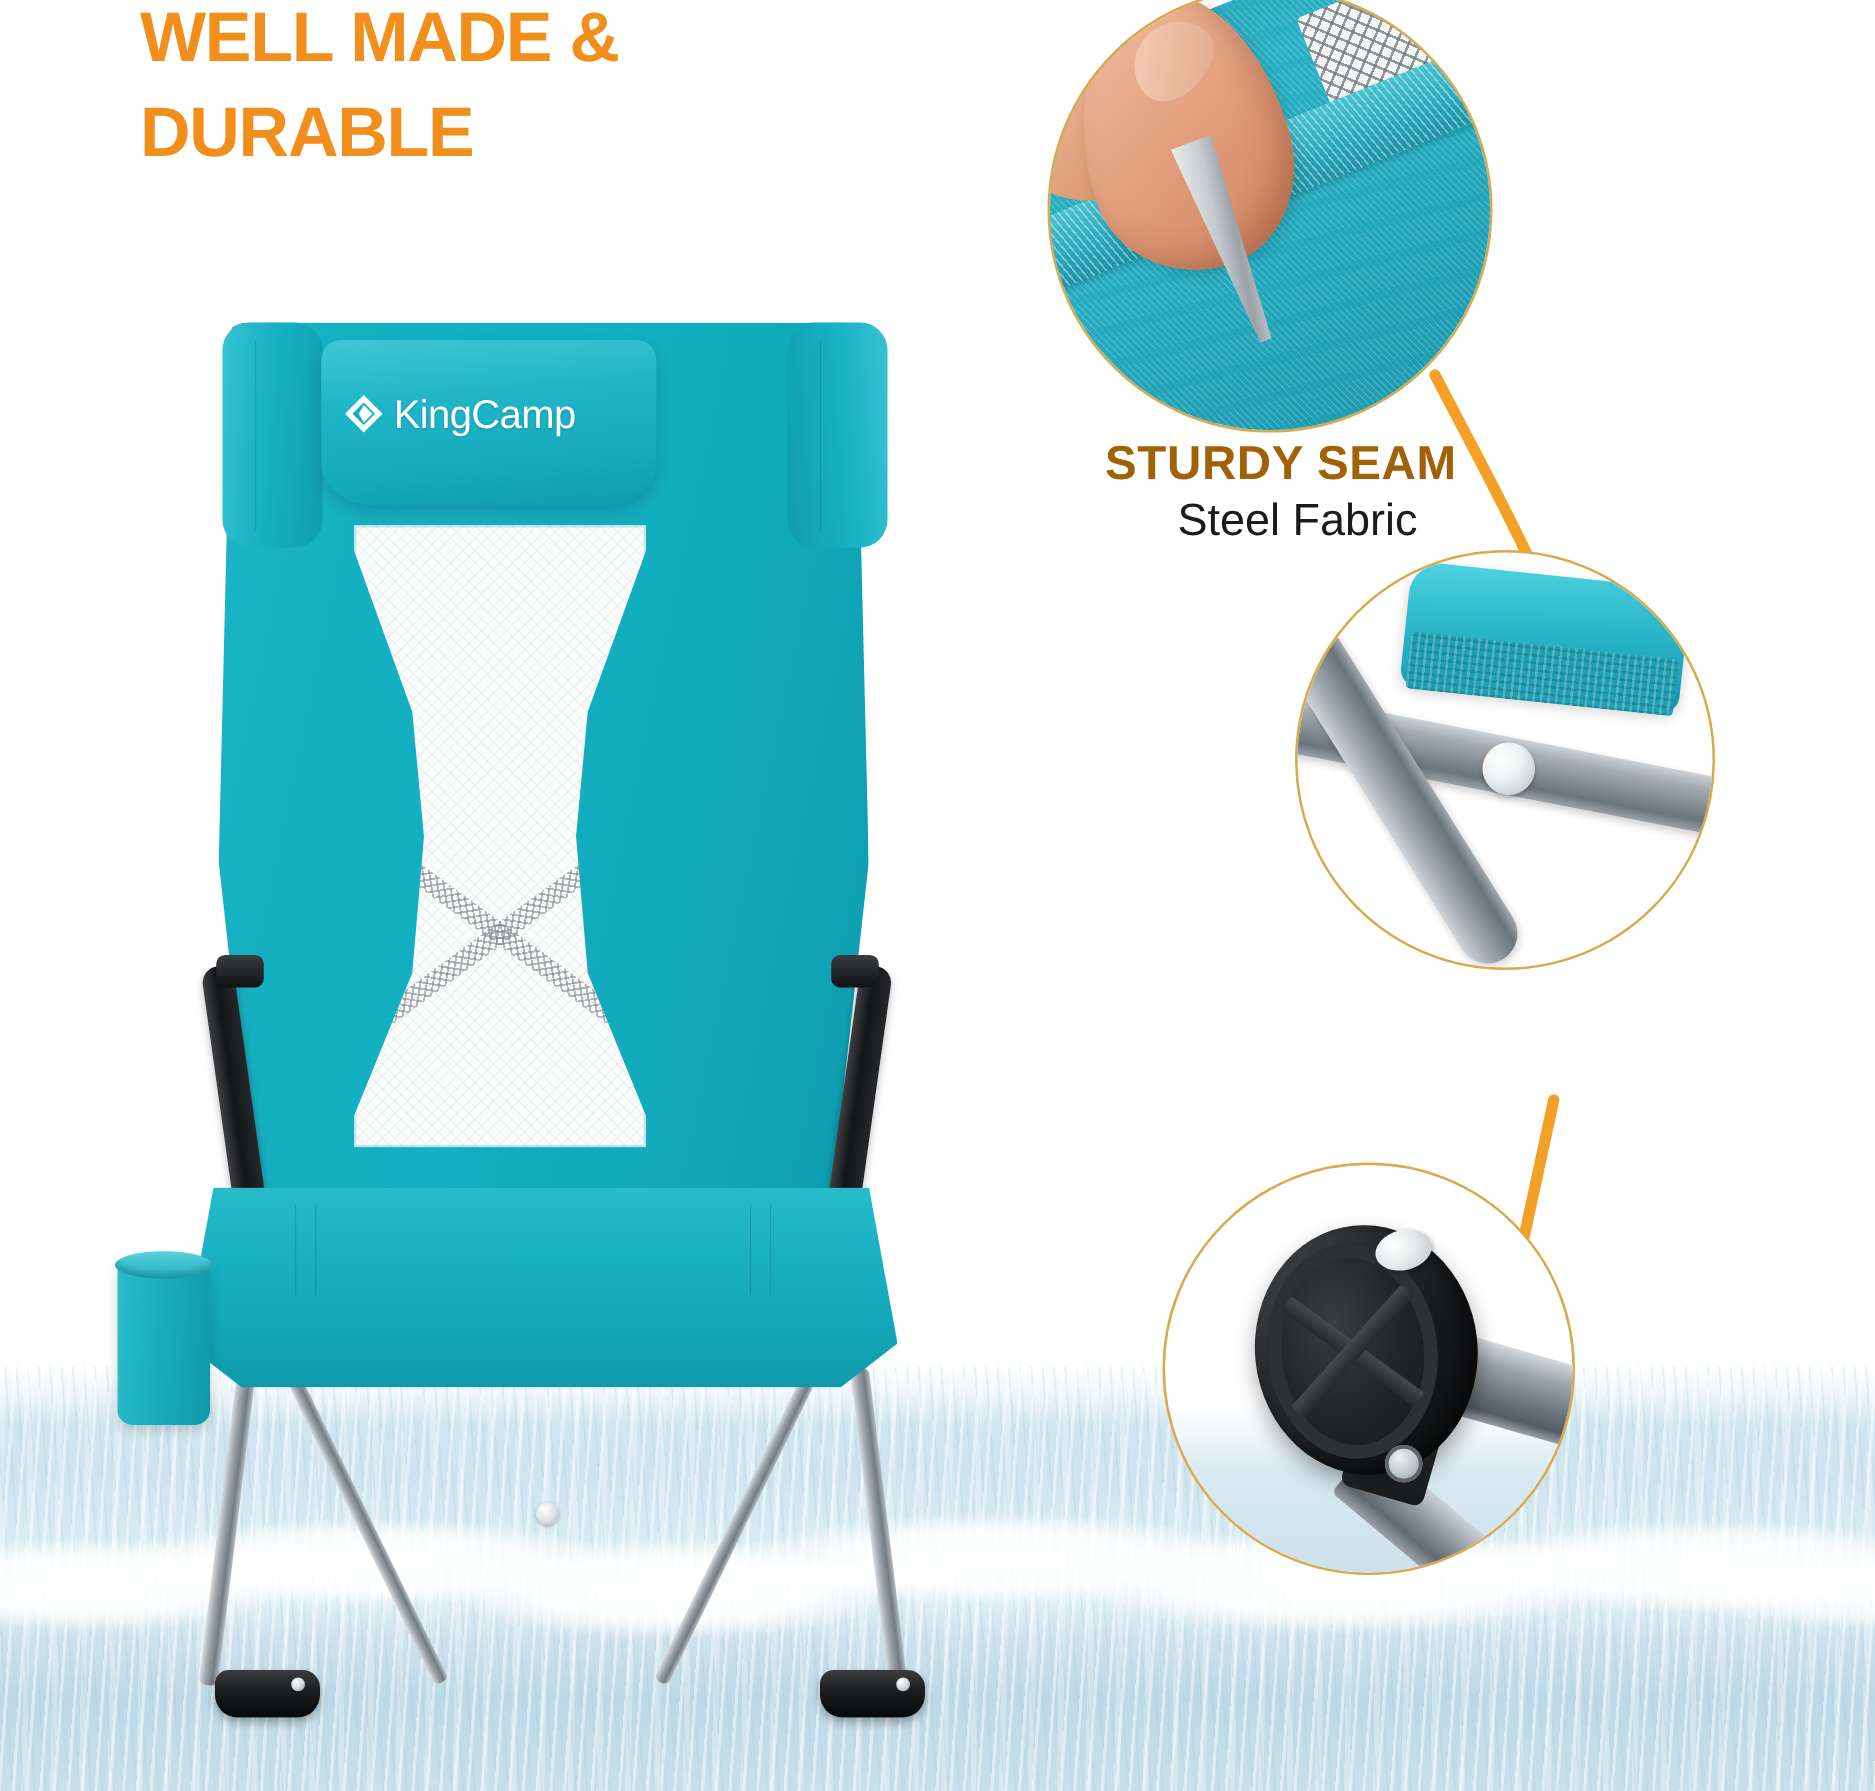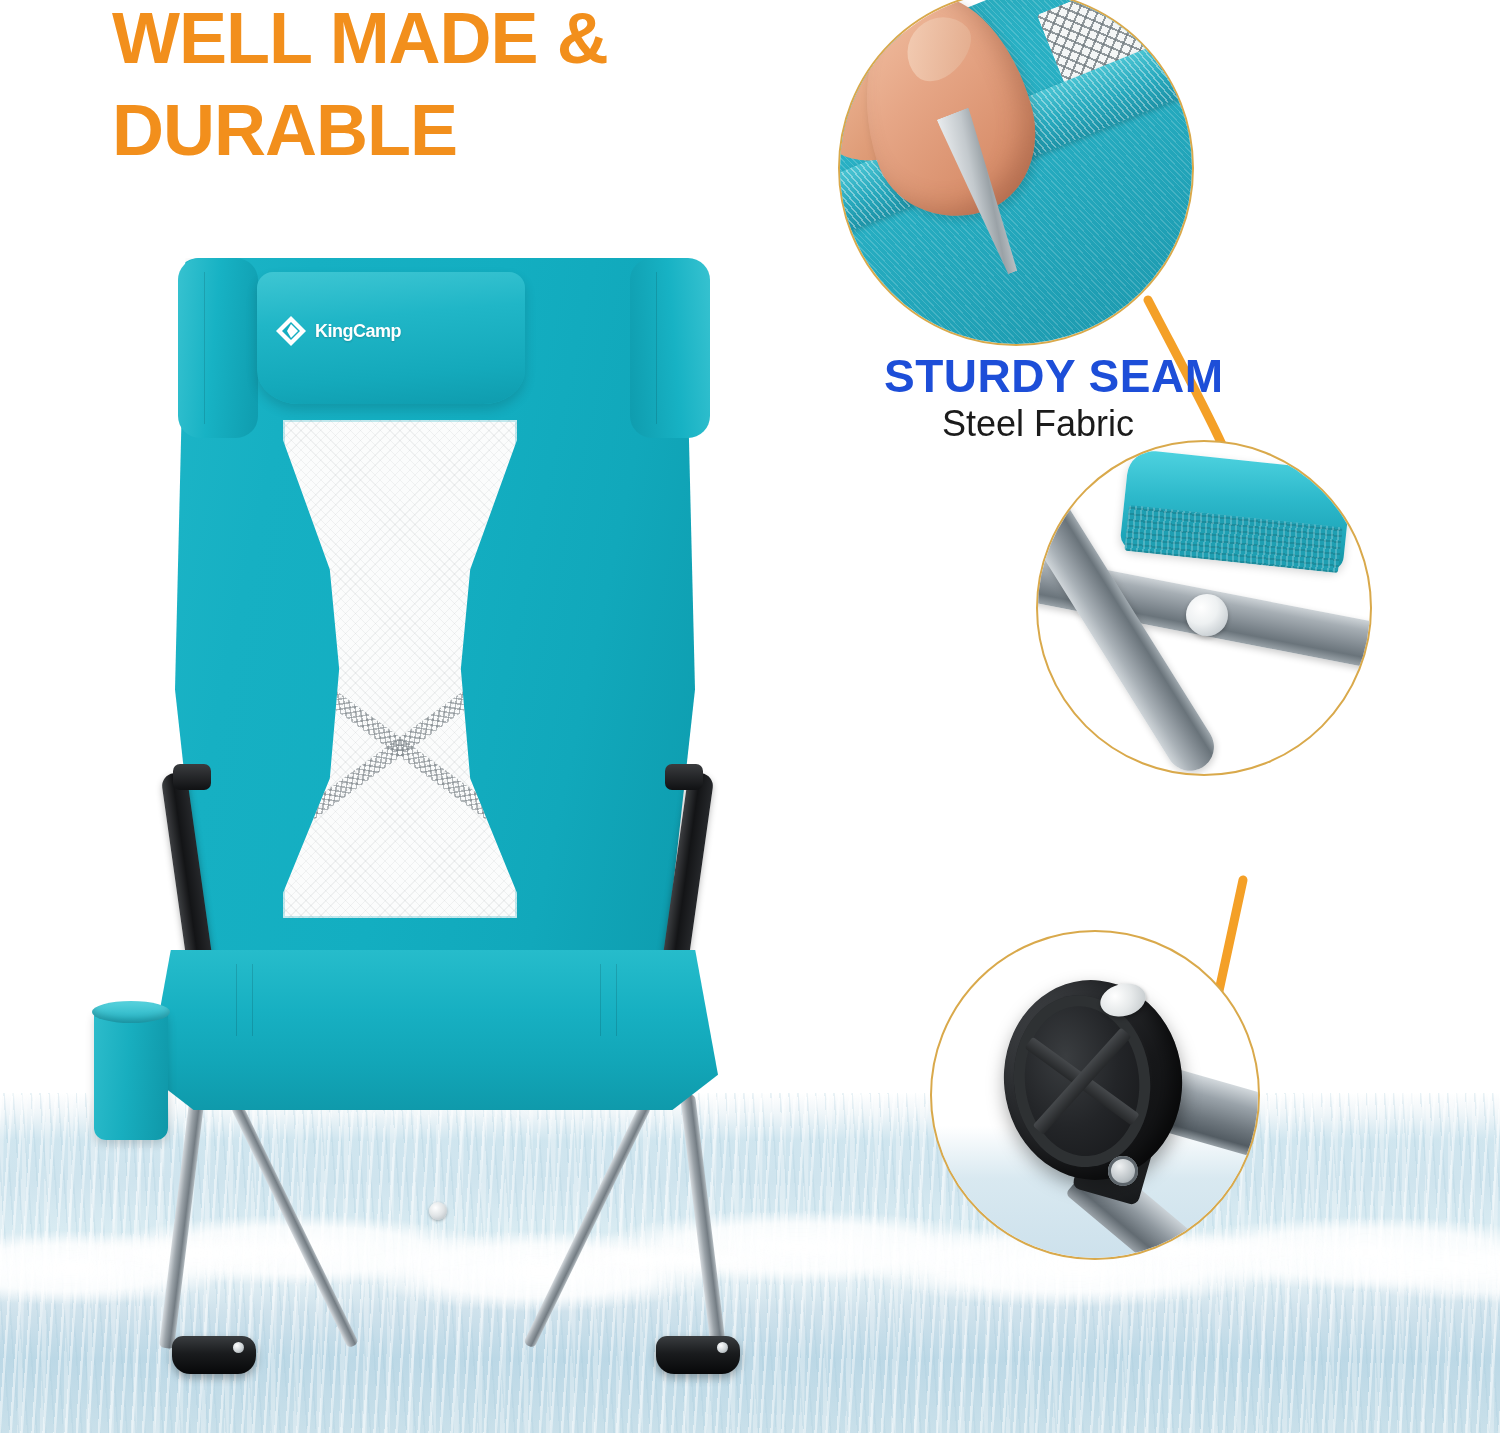--- a/index.html
+++ b/index.html
@@ -55,31 +55,31 @@
       radial-gradient(ellipse 230px 22px at 45% 58%, rgba(255,255,255,.9) 0%, rgba(255,255,255,0) 70%),
       radial-gradient(ellipse 240px 24px at 78% 46%, rgba(255,255,255,.9) 0%, rgba(255,255,255,0) 70%);
     filter:blur(2px);
   }
 
   
   .headline{
     position:absolute;left:112px;top:2px;width:720px;
     color:#F28F1C;
     font-weight:bold;
-    font-size:72px;
+    font-size:56px;
     line-height:1.0;
     letter-spacing:-1px;
     text-transform:uppercase;
   }
   .headline .l2{display:block;margin-top:20px;}
 
   
   .callout{position:absolute;}
   .callout .ttl{
-    color:#1d4ed8;font-weight:bold;font-size:46px;letter-spacing:.5px;
+    color:#a16207;font-weight:bold;font-size:38px;letter-spacing:.5px;
     line-height:1.05;white-space:nowrap;
   }
   .callout .sub{
     color:#1b1b1b;font-size:36px;line-height:1.12;white-space:nowrap;margin-top:4px;
   }
   .callout.c1{left:862px;top:352px;}
   .callout.c1 .ttl{text-align:left;padding-left:22px;}
   .callout.c1 .sub{text-align:left;padding-left:80px;}
   .callout.c2{left:1022px;top:790px;}
   .callout.c3{
@@ -275,21 +275,21 @@
   }
   .logo{
     position:absolute;left:18px;top:42px;width:232px;height:34px;
     display:flex;align-items:center;gap:8px;
   }
   .logo .mark{
     width:32px;height:32px;flex:0 0 32px;position:relative;
   }
   .logo .mark svg{display:block;}
   .logo .word{
-    color:#fff;font-weight:bold;font-size:18px;letter-spacing:-.5px;
+    color:#fff;font-weight:normal;font-size:32px;letter-spacing:-.5px;
     text-shadow:0 1px 2px rgba(0,0,0,.18);
   }
 
   .mesh{
     position:absolute;left:203px;top:170px;width:234px;height:498px;
     background:#fbfcfc;
     clip-path:polygon(0 0, 100% 0, 100% 4%, 80% 30%, 76% 50%, 80% 72%, 100% 95%, 100% 100%, 0 100%, 0 95%, 20% 72%, 24% 50%, 20% 30%, 0 4%);
     box-shadow:inset 0 0 0 2px rgba(20,170,190,.25);
   }
   .mesh .tex{

